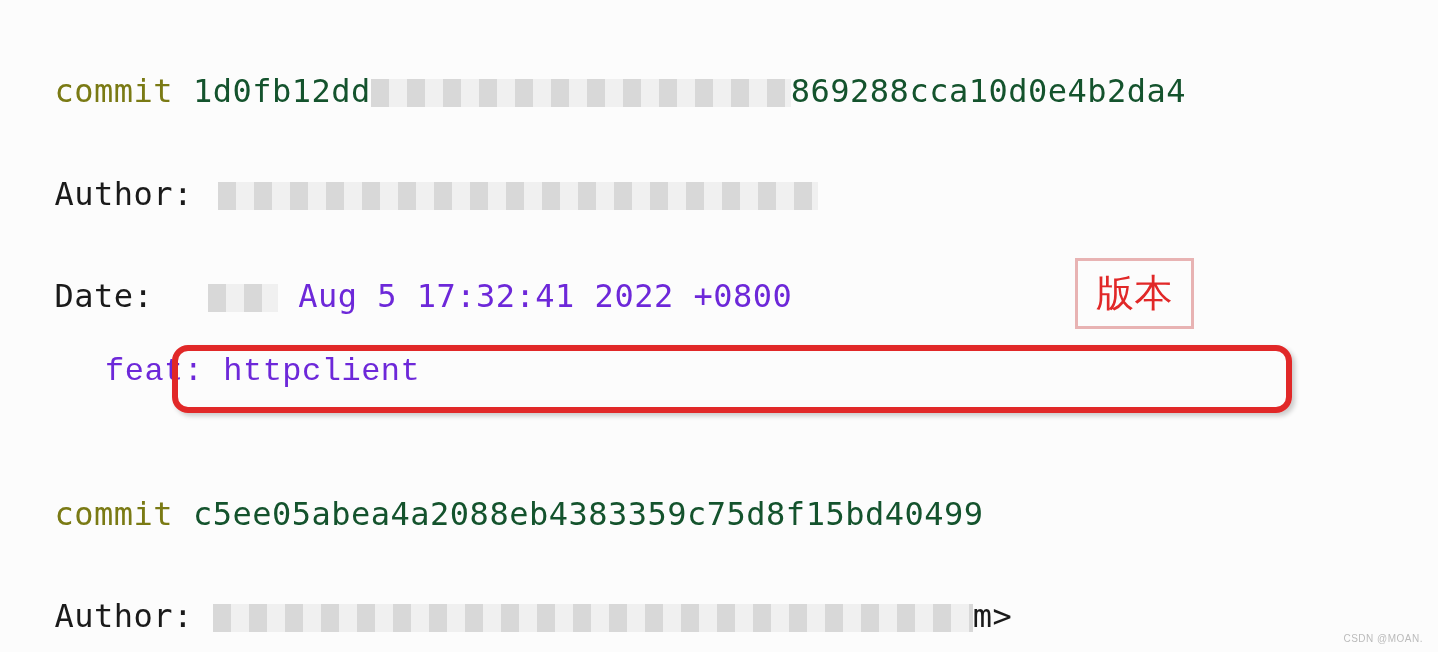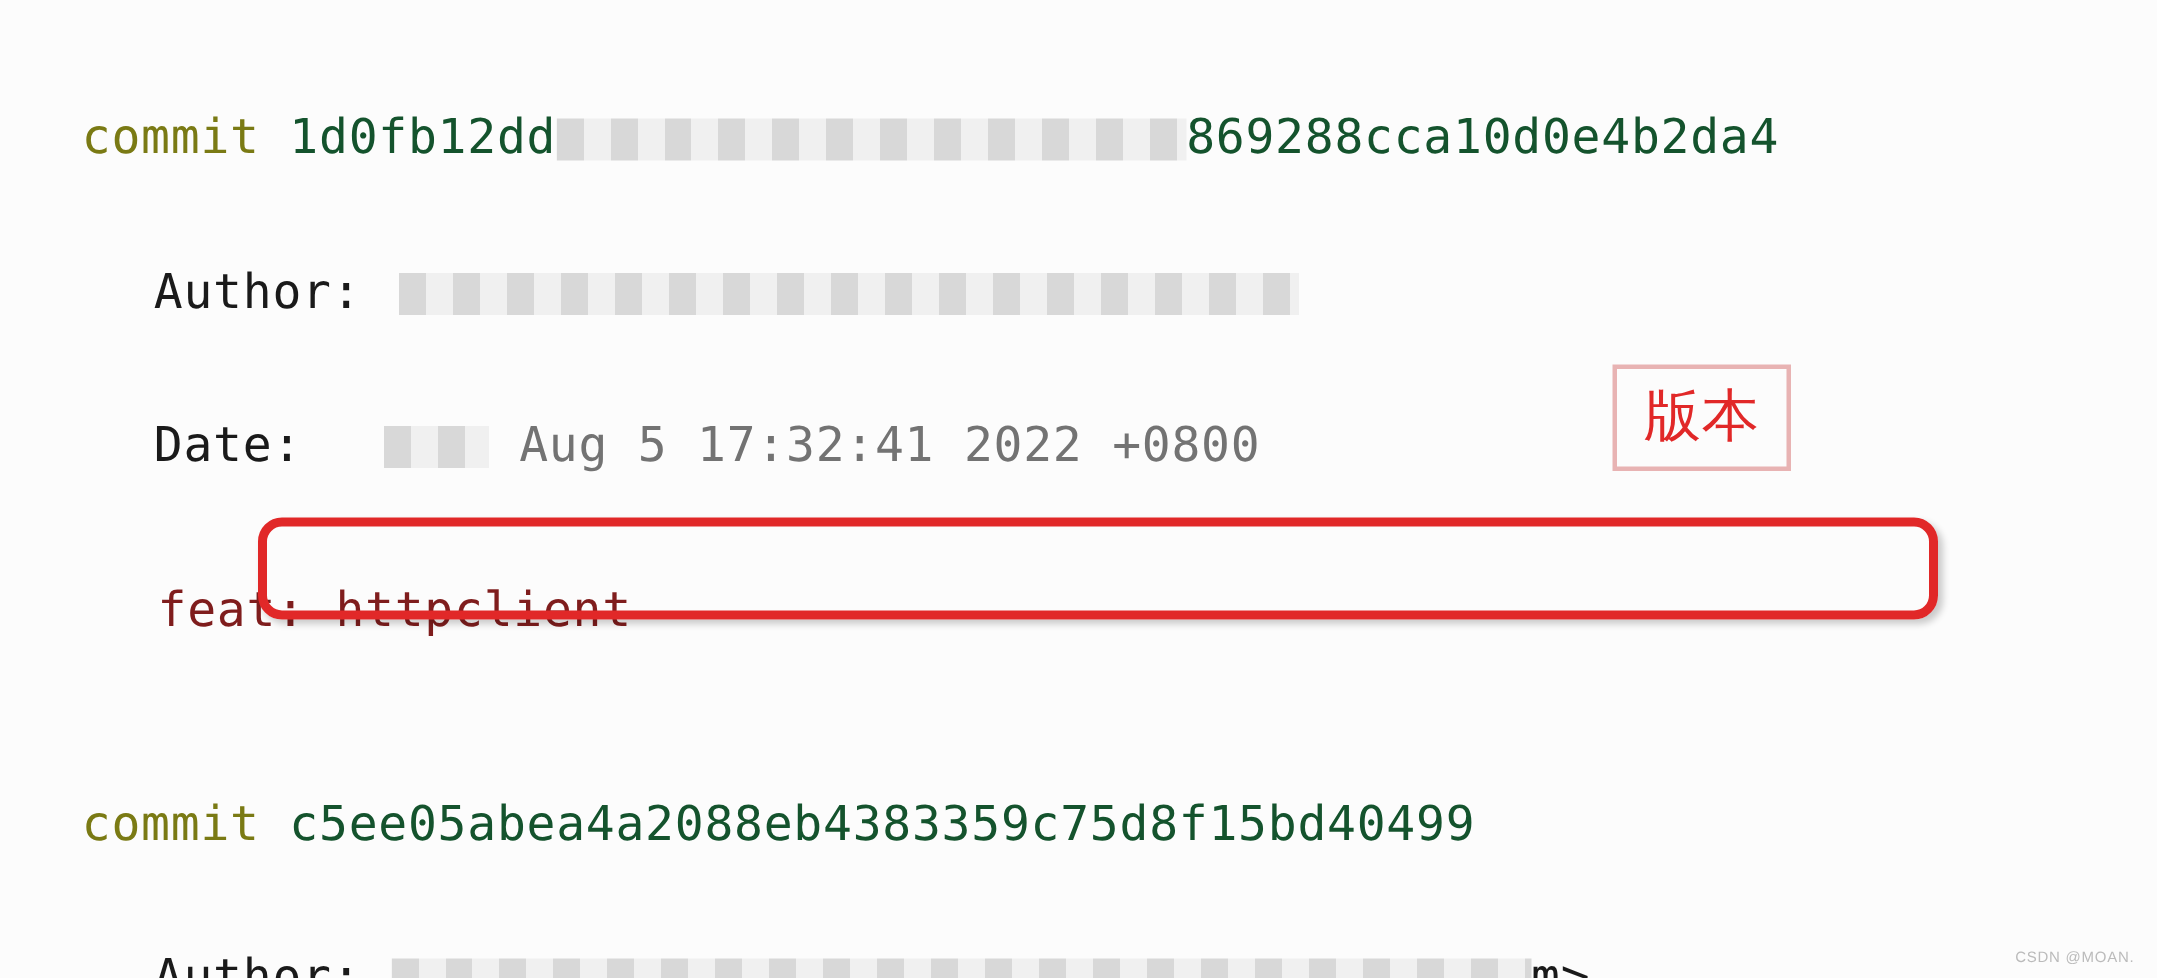--- a/index.html
+++ b/index.html
@@ -28,31 +28,31 @@
       margin-top: 31px;
     }
     .hash {
       color: #14532d;
     }
     .author-line, .date-line {
       color: #1a1a1a;
     }
     .label {
       color: #1a1a1a;
-      margin-left: 48px;
     }
     .date-value {
-      color: #737373;
+      color: #6d28d9;
       margin-top: 16px;
     }
     .message-line {
-      color: #7f1d1d;
+      color: #6d28d9;
       padding-left: 90px;
-      margin-top: 59px;
+      margin-top: 24px;
       margin-bottom: 40px;
+      font-family: Liberation Mono, monospace;
     }
     .mosaic {
       display: inline-block;
       width: 600px;
       height: 28px;
       background: repeating-linear-gradient(
         90deg,
         #d8d8d8 0px, #d8d8d8 18px,
         #f0f0f0 18px, #f0f0f0 36px
       );
@@ -103,21 +103,21 @@
       box-shadow: 3px 3px 5px rgba(0,0,0,0.2);
     }
     .red-label {
       position: absolute;
       border: 3px solid #e8b3b3;
       color: #e12828;
       font-size: 38px;
       font-weight: 500;
       padding: 2px 18px;
       left: 1075px;
-      top: 243px;
+      top: 258px;
       font-family: "PingFang SC", "Microsoft YaHei", sans-serif;
       background: #fcfcfc;
     }
     .watermark {
       position: absolute;
       right: 15px;
       bottom: 5px;
       font-size: 10px;
       color: #bbb;
       font-family: Arial, sans-serif;

